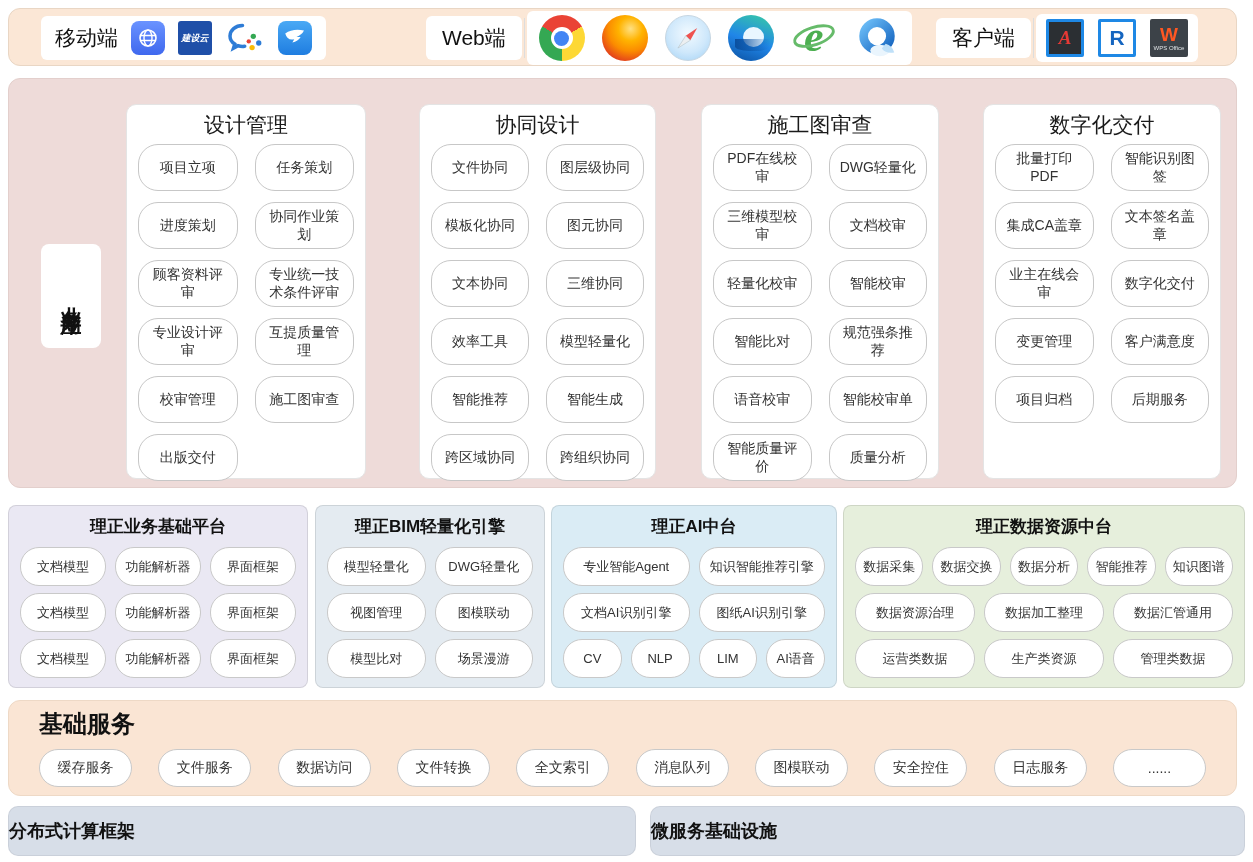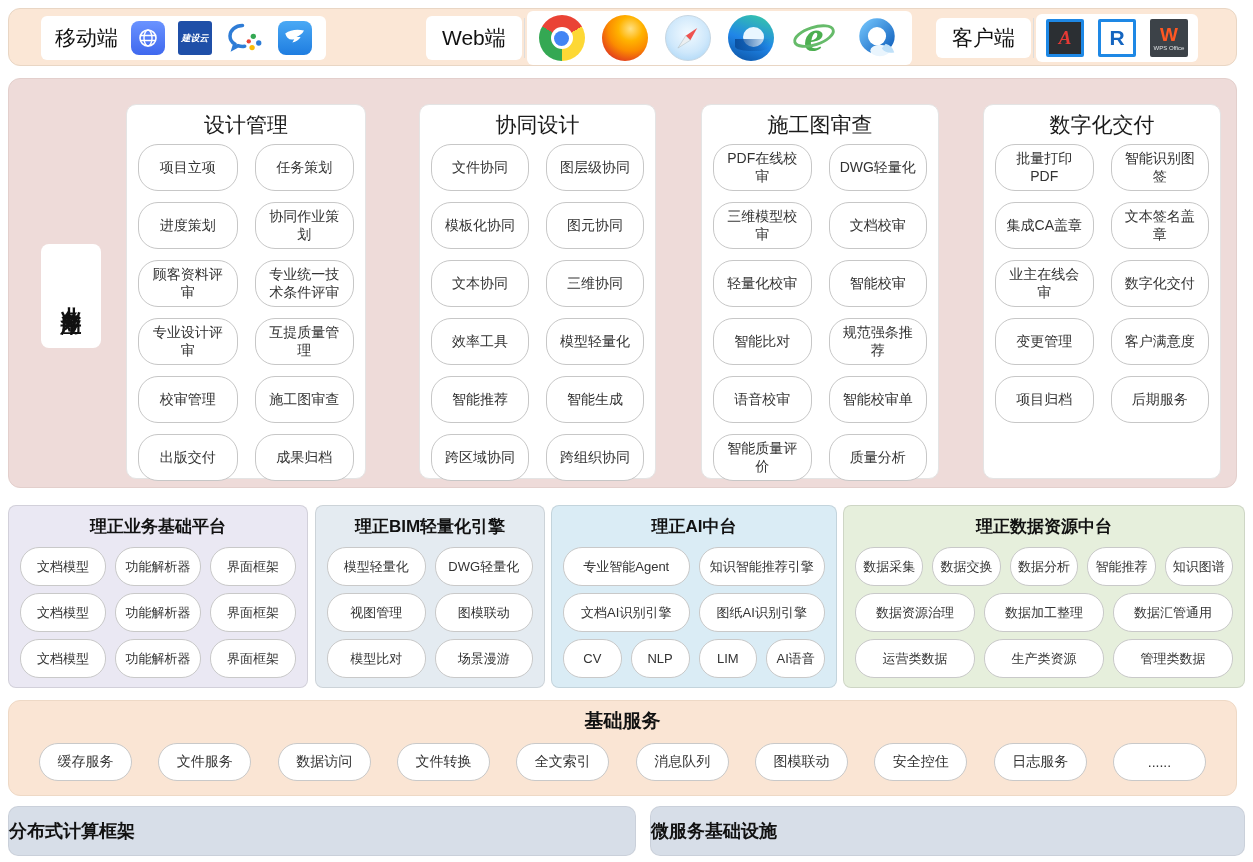--- a/index.html
+++ b/index.html
@@ -62,21 +62,21 @@
   .pblock .ptitle { text-align:center; font-size:17px; font-weight:bold; color:#111; height:28px; line-height:26px; }
   .prows { display:flex; flex-direction:column; gap:7px; margin-top:5px; }
   .prow { display:flex; gap:9px; }
   .pill2 { flex:1; height:39px; background:#fff; border:1px solid #c9c9c9; border-radius:19px;
            display:flex; align-items:center; justify-content:center; text-align:center;
            font-size:13px; color:#333; padding:0 3px; white-space:nowrap; overflow:hidden; }
 
   
   .services { position:absolute; left:8px; top:700px; width:1229px; height:96px; border-radius:12px;
               border:1px solid #eed9c6; padding:7px 30px 0; }
-  .svc-title { text-align:center; font-size:19px; font-weight:bold; color:#111; }
+  .svc-title { text-align:left; font-size:24px; font-weight:bold; color:#111; }
   .svc-row { display:flex; justify-content:space-between; margin-top:9px; }
   .spill { min-width:93px; height:38px; background:#fff; border:1px solid #c9c9c9; border-radius:19px;
            display:flex; align-items:center; justify-content:center; font-size:14px; color:#333; padding:0 16px; }
 
   
   .fbar { position:absolute; top:806px; height:50px; border-radius:10px; display:flex;
           align-items:center; justify-content:flex-start; font-size:18px; font-weight:bold; color:#111;
           border:1px solid rgba(0,0,0,0.06); }
 </style>
 </head>
@@ -190,21 +190,20 @@
           <div class="pill">任务策划</div>
           <div class="pill">进度策划</div>
           <div class="pill">协同作业策划</div>
           <div class="pill">顾客资料评审</div>
           <div class="pill">专业统一技术条件评审</div>
           <div class="pill">专业设计评审</div>
           <div class="pill">互提质量管理</div>
           <div class="pill">校审管理</div>
           <div class="pill">施工图审查</div>
           <div class="pill">出版交付</div>
-          <div class="pill">成果归档</div>
         </div>
       </div>
       <div class="biz-col" style="left: 410px; width: 237px;">
         <div class="col-title">协同设计</div>
         <div class="col-grid">
           <div class="pill">文件协同</div>
           <div class="pill">图层级协同</div>
           <div class="pill">模板化协同</div>
           <div class="pill">图元协同</div>
           <div class="pill">文本协同</div>

